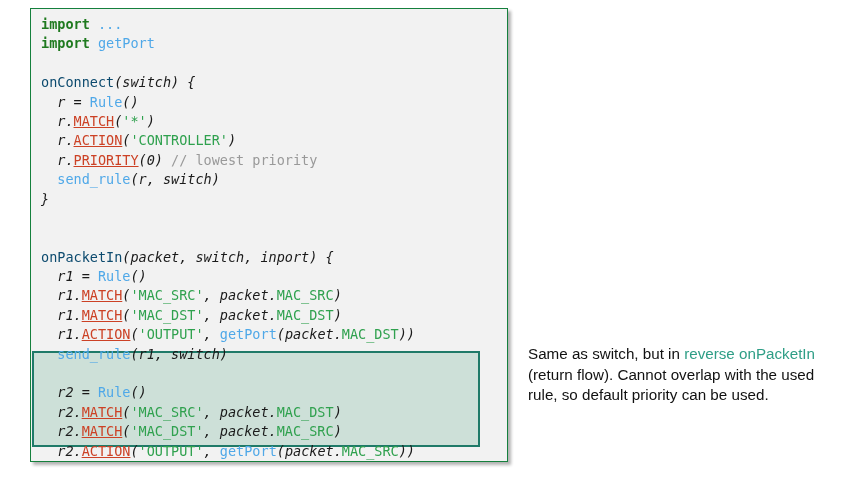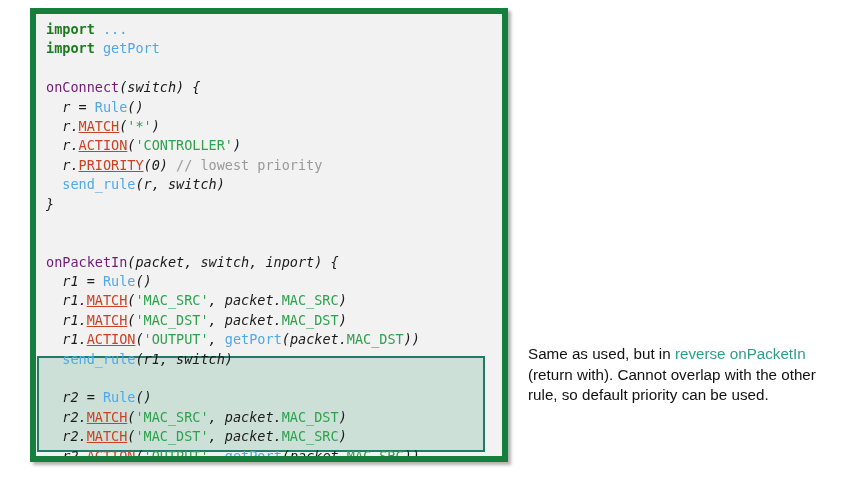--- a/index.html
+++ b/index.html
@@ -16,21 +16,21 @@
   }
 
   
   #code-panel {
     position: absolute;
     left: 30px;
     top: 8px;
     width: 478px;
     height: 454px;
     background: #f2f2f2;
-    border: 6px solid #15803d;
+    border: 1px solid #15803d;
     box-sizing: border-box;
     box-shadow: 3px 3px 3px rgba(0,0,0,0.30);
     overflow: hidden;
   }
   #code-lines {
     position: absolute;
     left: 0;
     top: 6px;
     width: 100%;
     font-family: "DejaVu Sans Mono", "Liberation Mono", monospace;
@@ -42,21 +42,21 @@
     padding-left: 10px;
     height: 19.4px;
     color: #1a1a1a;
   }
   .code-line.blank {
     height: 19.4px;
   }
 
   
   .t-kw      { color: #1f7a1f; font-weight: bold; }
-  .t-fn      { color: #701a75; }
+  .t-fn      { color: #0c4a6e; }
   .t-call    { color: #4fa8e8; }
   .t-method  { color: #cc4125; text-decoration: underline; }
   .t-str     { color: #2fa14e; }
   .t-attr    { color: #2fa14e; text-align: right; }
   .t-comment { color: #999999; text-align: right; }
   .t-plain   { color: #1a1a1a; font-style: italic; }
 
   
   #highlight-box {
     position: absolute;
@@ -88,13 +88,13 @@
 <body>
 
 <div id="code-panel">
 
   <div id="highlight-box"></div>
 
   <div id="code-lines"><div class="code-line"><span class="t-kw">import</span><span class="t-plain"> </span><span class="t-call">...</span></div><div class="code-line"><span class="t-kw">import</span><span class="t-plain"> </span><span class="t-call">getPort</span></div><div class="code-line blank">&nbsp;</div><div class="code-line"><span class="t-fn">onConnect</span><span class="t-plain">(switch) {</span></div><div class="code-line"><span class="t-plain">  r = </span><span class="t-call">Rule</span><span class="t-plain">()</span></div><div class="code-line"><span class="t-plain">  r.</span><span class="t-method">MATCH</span><span class="t-plain">(</span><span class="t-str">'*'</span><span class="t-plain">)</span></div><div class="code-line"><span class="t-plain">  r.</span><span class="t-method">ACTION</span><span class="t-plain">(</span><span class="t-str">'CONTROLLER'</span><span class="t-plain">)</span></div><div class="code-line"><span class="t-plain">  r.</span><span class="t-method">PRIORITY</span><span class="t-plain">(0) </span><span class="t-comment">// lowest priority</span></div><div class="code-line"><span class="t-plain">  </span><span class="t-call">send_rule</span><span class="t-plain">(r, switch)</span></div><div class="code-line"><span class="t-plain">}</span></div><div class="code-line blank">&nbsp;</div><div class="code-line blank">&nbsp;</div><div class="code-line"><span class="t-fn">onPacketIn</span><span class="t-plain">(packet, switch, inport) {</span></div><div class="code-line"><span class="t-plain">  r1 = </span><span class="t-call">Rule</span><span class="t-plain">()</span></div><div class="code-line"><span class="t-plain">  r1.</span><span class="t-method">MATCH</span><span class="t-plain">(</span><span class="t-str">'MAC_SRC'</span><span class="t-plain">, packet.</span><span class="t-attr">MAC_SRC</span><span class="t-plain">)</span></div><div class="code-line"><span class="t-plain">  r1.</span><span class="t-method">MATCH</span><span class="t-plain">(</span><span class="t-str">'MAC_DST'</span><span class="t-plain">, packet.</span><span class="t-attr">MAC_DST</span><span class="t-plain">)</span></div><div class="code-line"><span class="t-plain">  r1.</span><span class="t-method">ACTION</span><span class="t-plain">(</span><span class="t-str">'OUTPUT'</span><span class="t-plain">, </span><span class="t-call">getPort</span><span class="t-plain">(packet.</span><span class="t-attr">MAC_DST</span><span class="t-plain">))</span></div><div class="code-line"><span class="t-plain">  </span><span class="t-call">send_rule</span><span class="t-plain">(r1, switch)</span></div><div class="code-line blank">&nbsp;</div><div class="code-line"><span class="t-plain">  r2 = </span><span class="t-call">Rule</span><span class="t-plain">()</span></div><div class="code-line"><span class="t-plain">  r2.</span><span class="t-method">MATCH</span><span class="t-plain">(</span><span class="t-str">'MAC_SRC'</span><span class="t-plain">, packet.</span><span class="t-attr">MAC_DST</span><span class="t-plain">)</span></div><div class="code-line"><span class="t-plain">  r2.</span><span class="t-method">MATCH</span><span class="t-plain">(</span><span class="t-str">'MAC_DST'</span><span class="t-plain">, packet.</span><span class="t-attr">MAC_SRC</span><span class="t-plain">)</span></div><div class="code-line"><span class="t-plain">  r2.</span><span class="t-method">ACTION</span><span class="t-plain">(</span><span class="t-str">'OUTPUT'</span><span class="t-plain">, </span><span class="t-call">getPort</span><span class="t-plain">(packet.</span><span class="t-attr">MAC_SRC</span><span class="t-plain">))</span></div><div class="code-line"><span class="t-plain">  </span><span class="t-call">send_rule</span><span class="t-plain">(r2, switch)</span></div></div>
 
 </div>
 
-<div id="caption"><span class="">Same as used, but in </span><span class="cap-hl">reverse onPacketIn</span><span class=""> (return with). Cannot overlap with the other rule, so default priority can be used.</span></div>
+<div id="caption"><span class="">Same as switch, but in </span><span class="cap-hl">reverse onPacketIn</span><span class=""> (return flow). Cannot overlap with the used rule, so default priority can be used.</span></div>
 
 </body></html>

